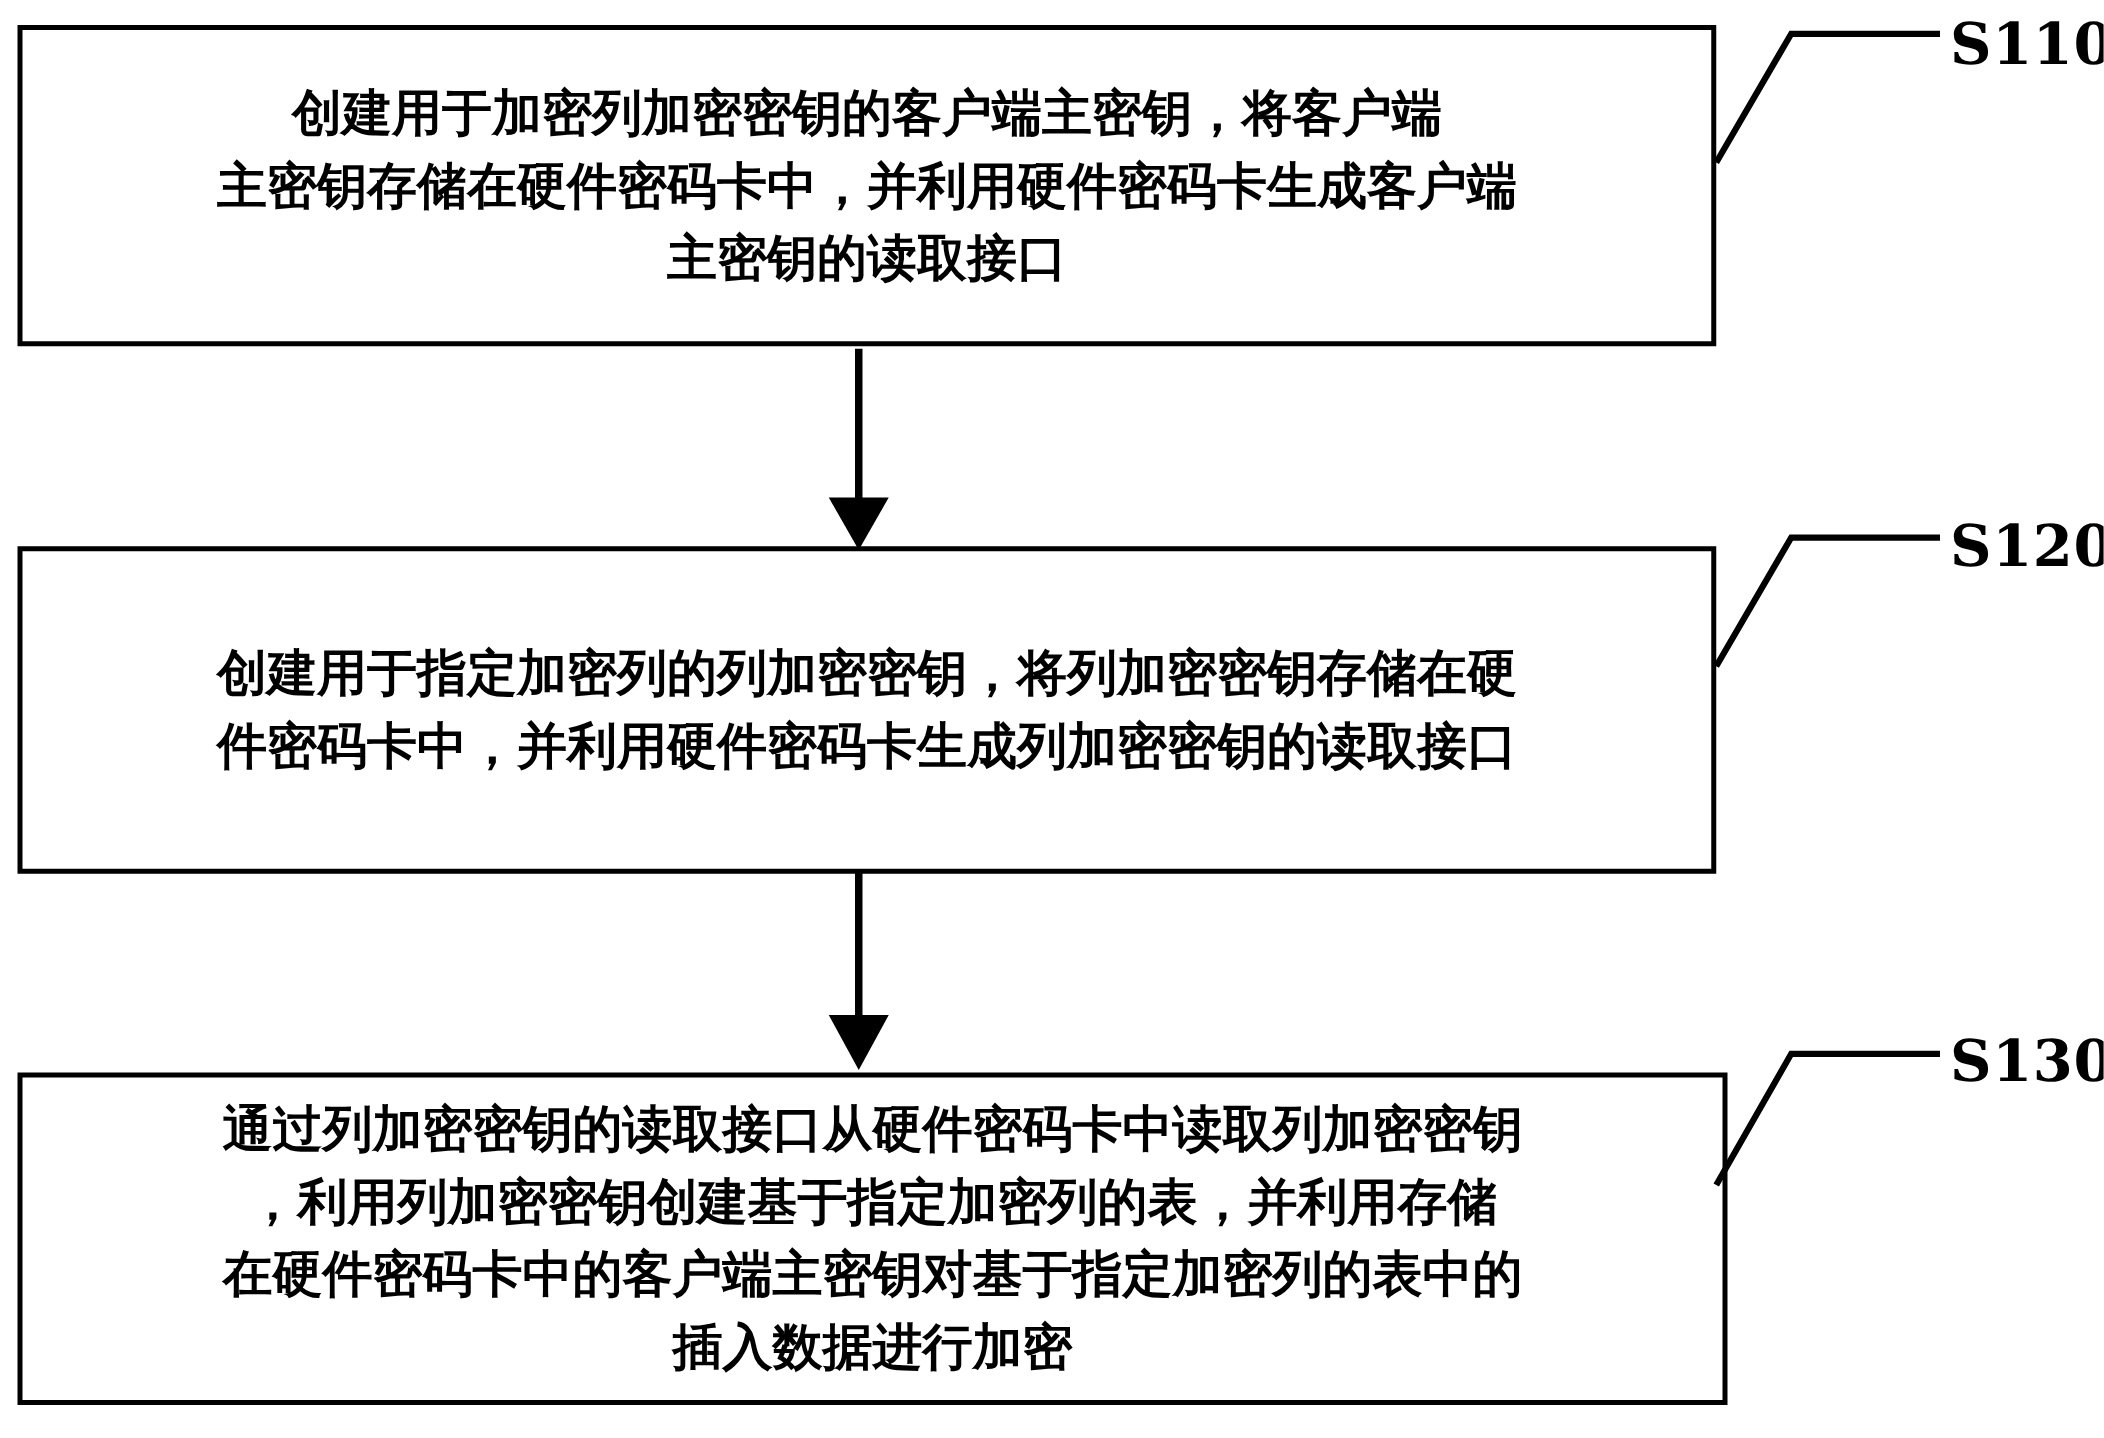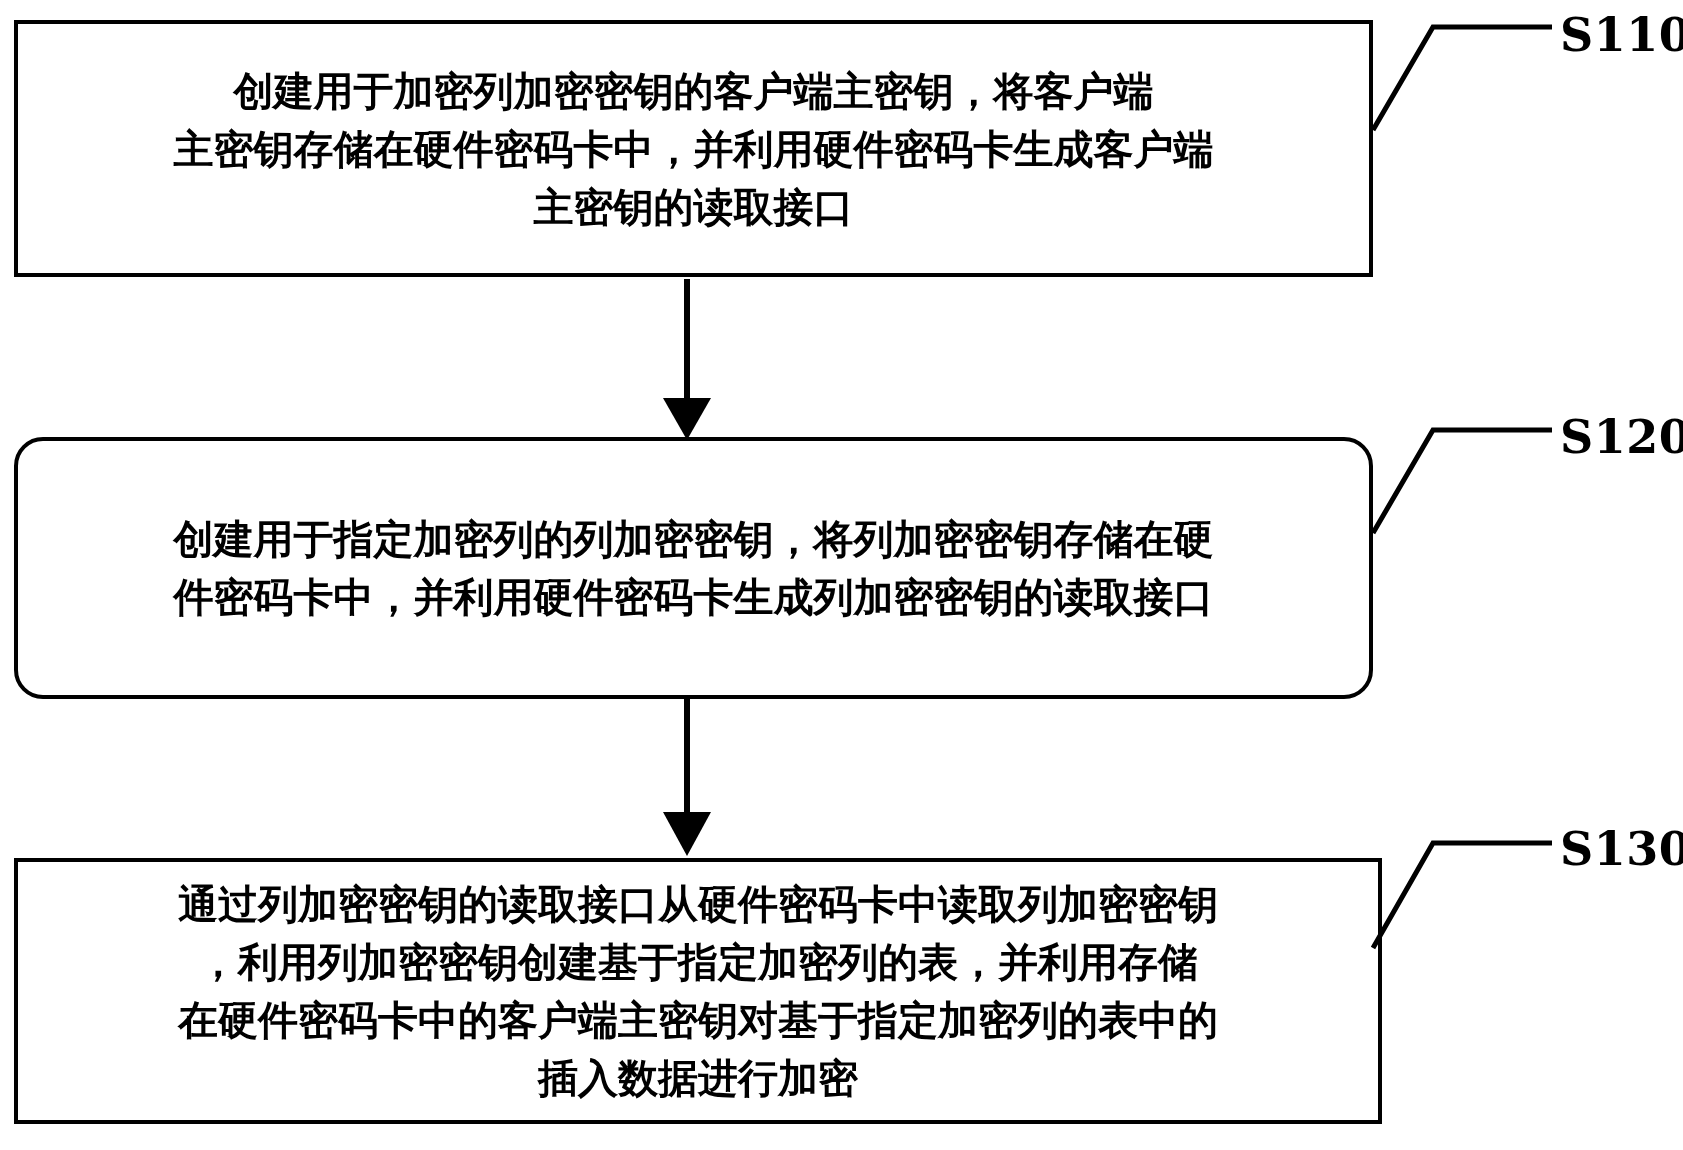--- a/index.html
+++ b/index.html
@@ -35,21 +35,21 @@
     font-size: 40px;
     line-height: 1.45;
     color: #000000;
     text-align: center;
     letter-spacing: 0px;
     white-space: pre-line;
     padding: 0 18px;
   }
 
   #box-s110 { left: 14px;  top: 20px;   width: 1359px; height: 257px; }
-  #box-s120 { left: 14px;  top: 437px;  width: 1359px; height: 262px; border-radius: 29px; }
+  #box-s120 { left: 14px;  top: 437px;  width: 1359px; height: 262px; }
   #box-s130 { left: 14px;  top: 858px;  width: 1368px; height: 266px; }
 
   
   .connector {
     position: absolute;
     left: 0;
     top: 0;
     width: 1683px;
     height: 1150px;
     pointer-events: none;

